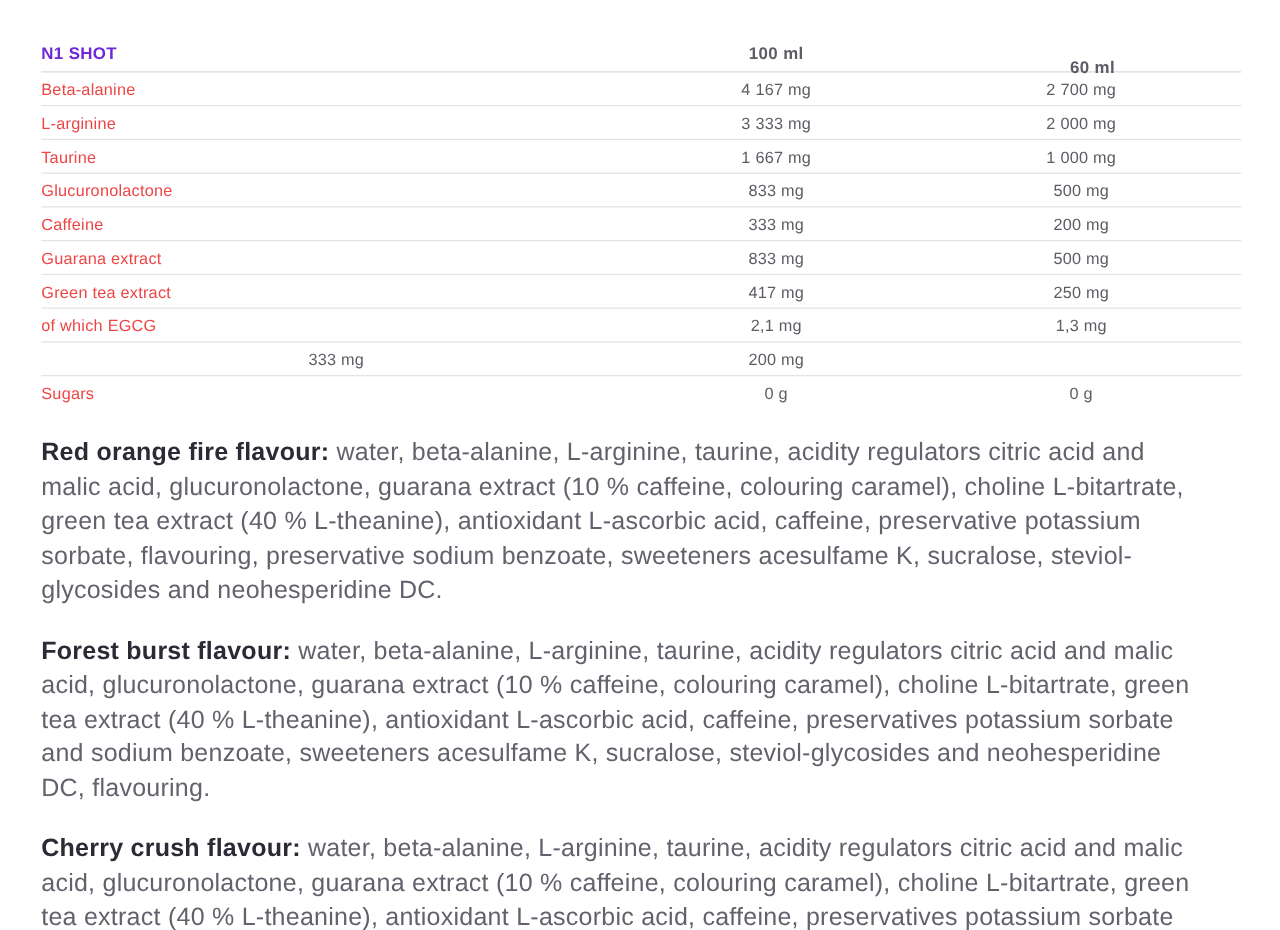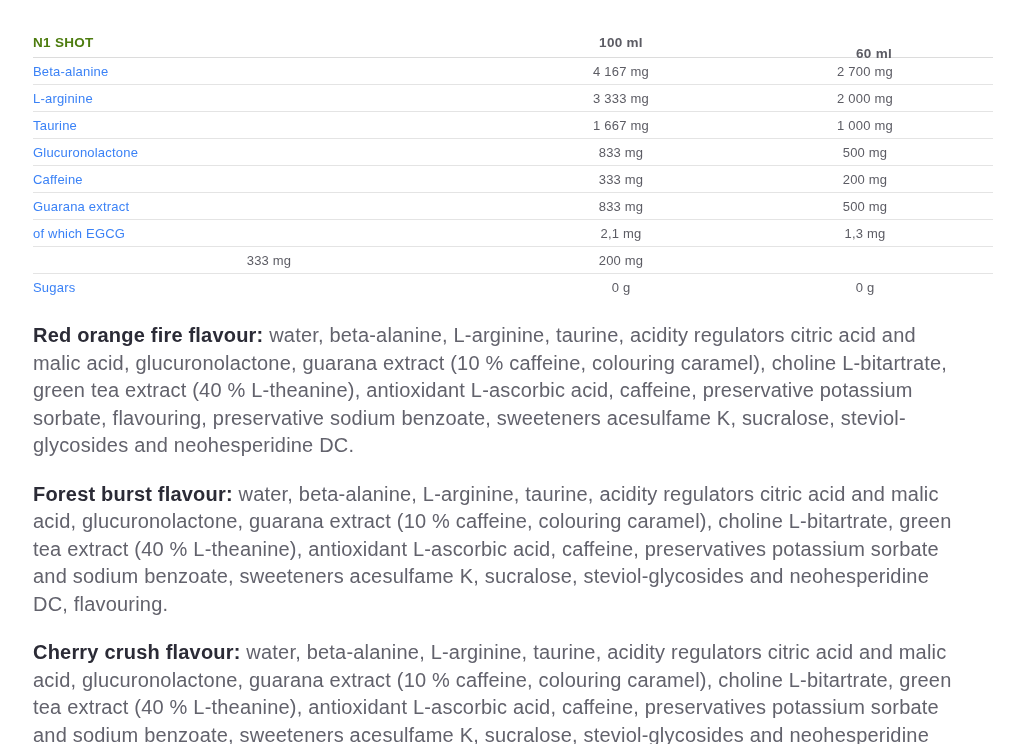--- a/index.html
+++ b/index.html
@@ -29,22 +29,22 @@
   .t-row:last-child { border-bottom: none; }
   .t-head {
     height: 34px;
     border-bottom: 1px solid #dcdcdc;
     font-weight: 700;
     font-size: 13.5px;
     color: #23232e;
     letter-spacing: 0.3px;
   }
   .t-head .c3 { padding-left: 18px; margin-top: 22px; }
-  .c1 { color: #3b82f6; }
-  .t-head .c1 { color: #4d7c0f; }
+  .c1 { color: #ef4444; }
+  .t-head .c1 { color: #6d28d9; }
   .c2, .c3 { color: #5c5c64; text-align: center; }
 
   
   .flavours { margin-top: 21px; width: 925px; }
   .flavour-para {
     font-size: 20px;
     line-height: 27.5px;
     color: #62626c;
     letter-spacing: 0.2px;
     margin-bottom: 21px;
@@ -90,20 +90,25 @@
       <div class="c1">Caffeine</div>
       <div class="c2">333 mg</div>
       <div class="c3">200 mg</div>
     </div>
     <div class="t-row">
       <div class="c1">Guarana extract</div>
       <div class="c2">833 mg</div>
       <div class="c3">500 mg</div>
     </div>
     <div class="t-row">
+      <div class="c1">Green tea extract</div>
+      <div class="c2">417 mg</div>
+      <div class="c3">250 mg</div>
+    </div>
+    <div class="t-row">
       <div class="c1">of which EGCG</div>
       <div class="c2">2,1 mg</div>
       <div class="c3">1,3 mg</div>
     </div>
     <div class="t-row">
       <div class="c2">333 mg</div>
       <div class="c3">200 mg</div>
     </div>
     <div class="t-row">
       <div class="c1">Sugars</div>

